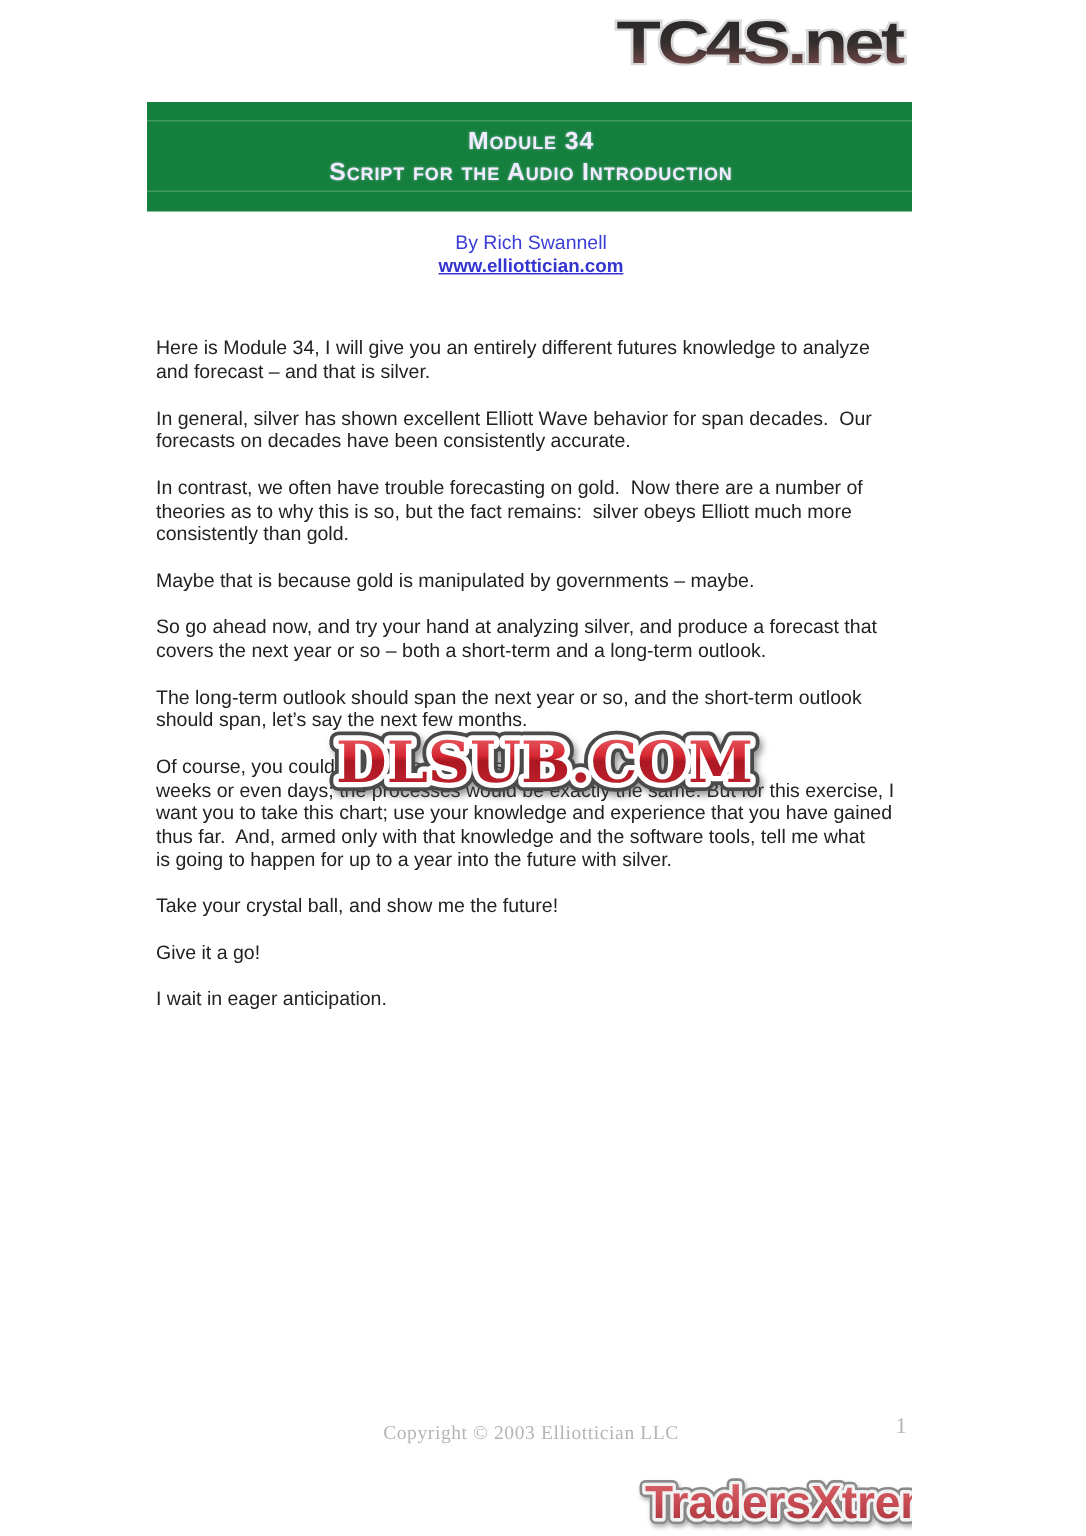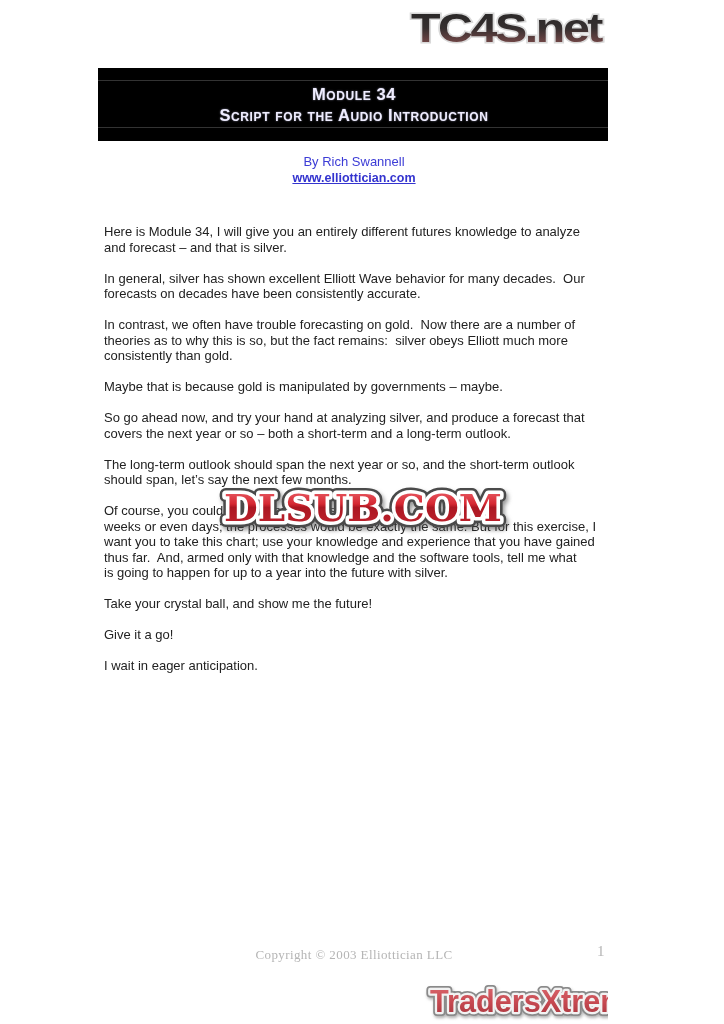--- a/index.html
+++ b/index.html
@@ -13,21 +13,21 @@
   }
 
   
   .tc4s-logo { position: absolute; top: 2px; right: 2px; }
 
   
   .module-header {
     position: absolute;
     left: 98px; top: 68px;
     width: 512px; height: 73px;
-    background: #000000;
+    background: #15803d;
     display: flex; flex-direction: column;
     align-items: center; justify-content: center;
     text-align: center;
   }
   .module-header .hl {
     position: absolute; left: 0; right: 0; height: 1px;
     background: rgba(255,255,255,0.20);
   }
   .module-header .hl.top { top: 12px; }
   .module-header .hl.bottom { bottom: 13px; }
@@ -133,21 +133,21 @@
     <div class="byline-author">By Rich Swannell</div>
     <a class="byline-link" href="#">www.elliottician.com</a>
   </div>
 
   <div class="body-text">
       <div class="para">
         <div class="line">Here is Module 34, I will give you an entirely different futures knowledge to analyze</div>
         <div class="line">and forecast – and that is silver.</div>
       </div>
       <div class="para">
-        <div class="line">In general, silver has shown excellent Elliott Wave behavior for many decades.  Our</div>
+        <div class="line">In general, silver has shown excellent Elliott Wave behavior for span decades.  Our</div>
         <div class="line">forecasts on decades have been consistently accurate.</div>
       </div>
       <div class="para">
         <div class="line">In contrast, we often have trouble forecasting on gold.  Now there are a number of</div>
         <div class="line">theories as to why this is so, but the fact remains:  silver obeys Elliott much more</div>
         <div class="line">consistently than gold.</div>
       </div>
       <div class="para">
         <div class="line">Maybe that is because gold is manipulated by governments – maybe.</div>
       </div>

